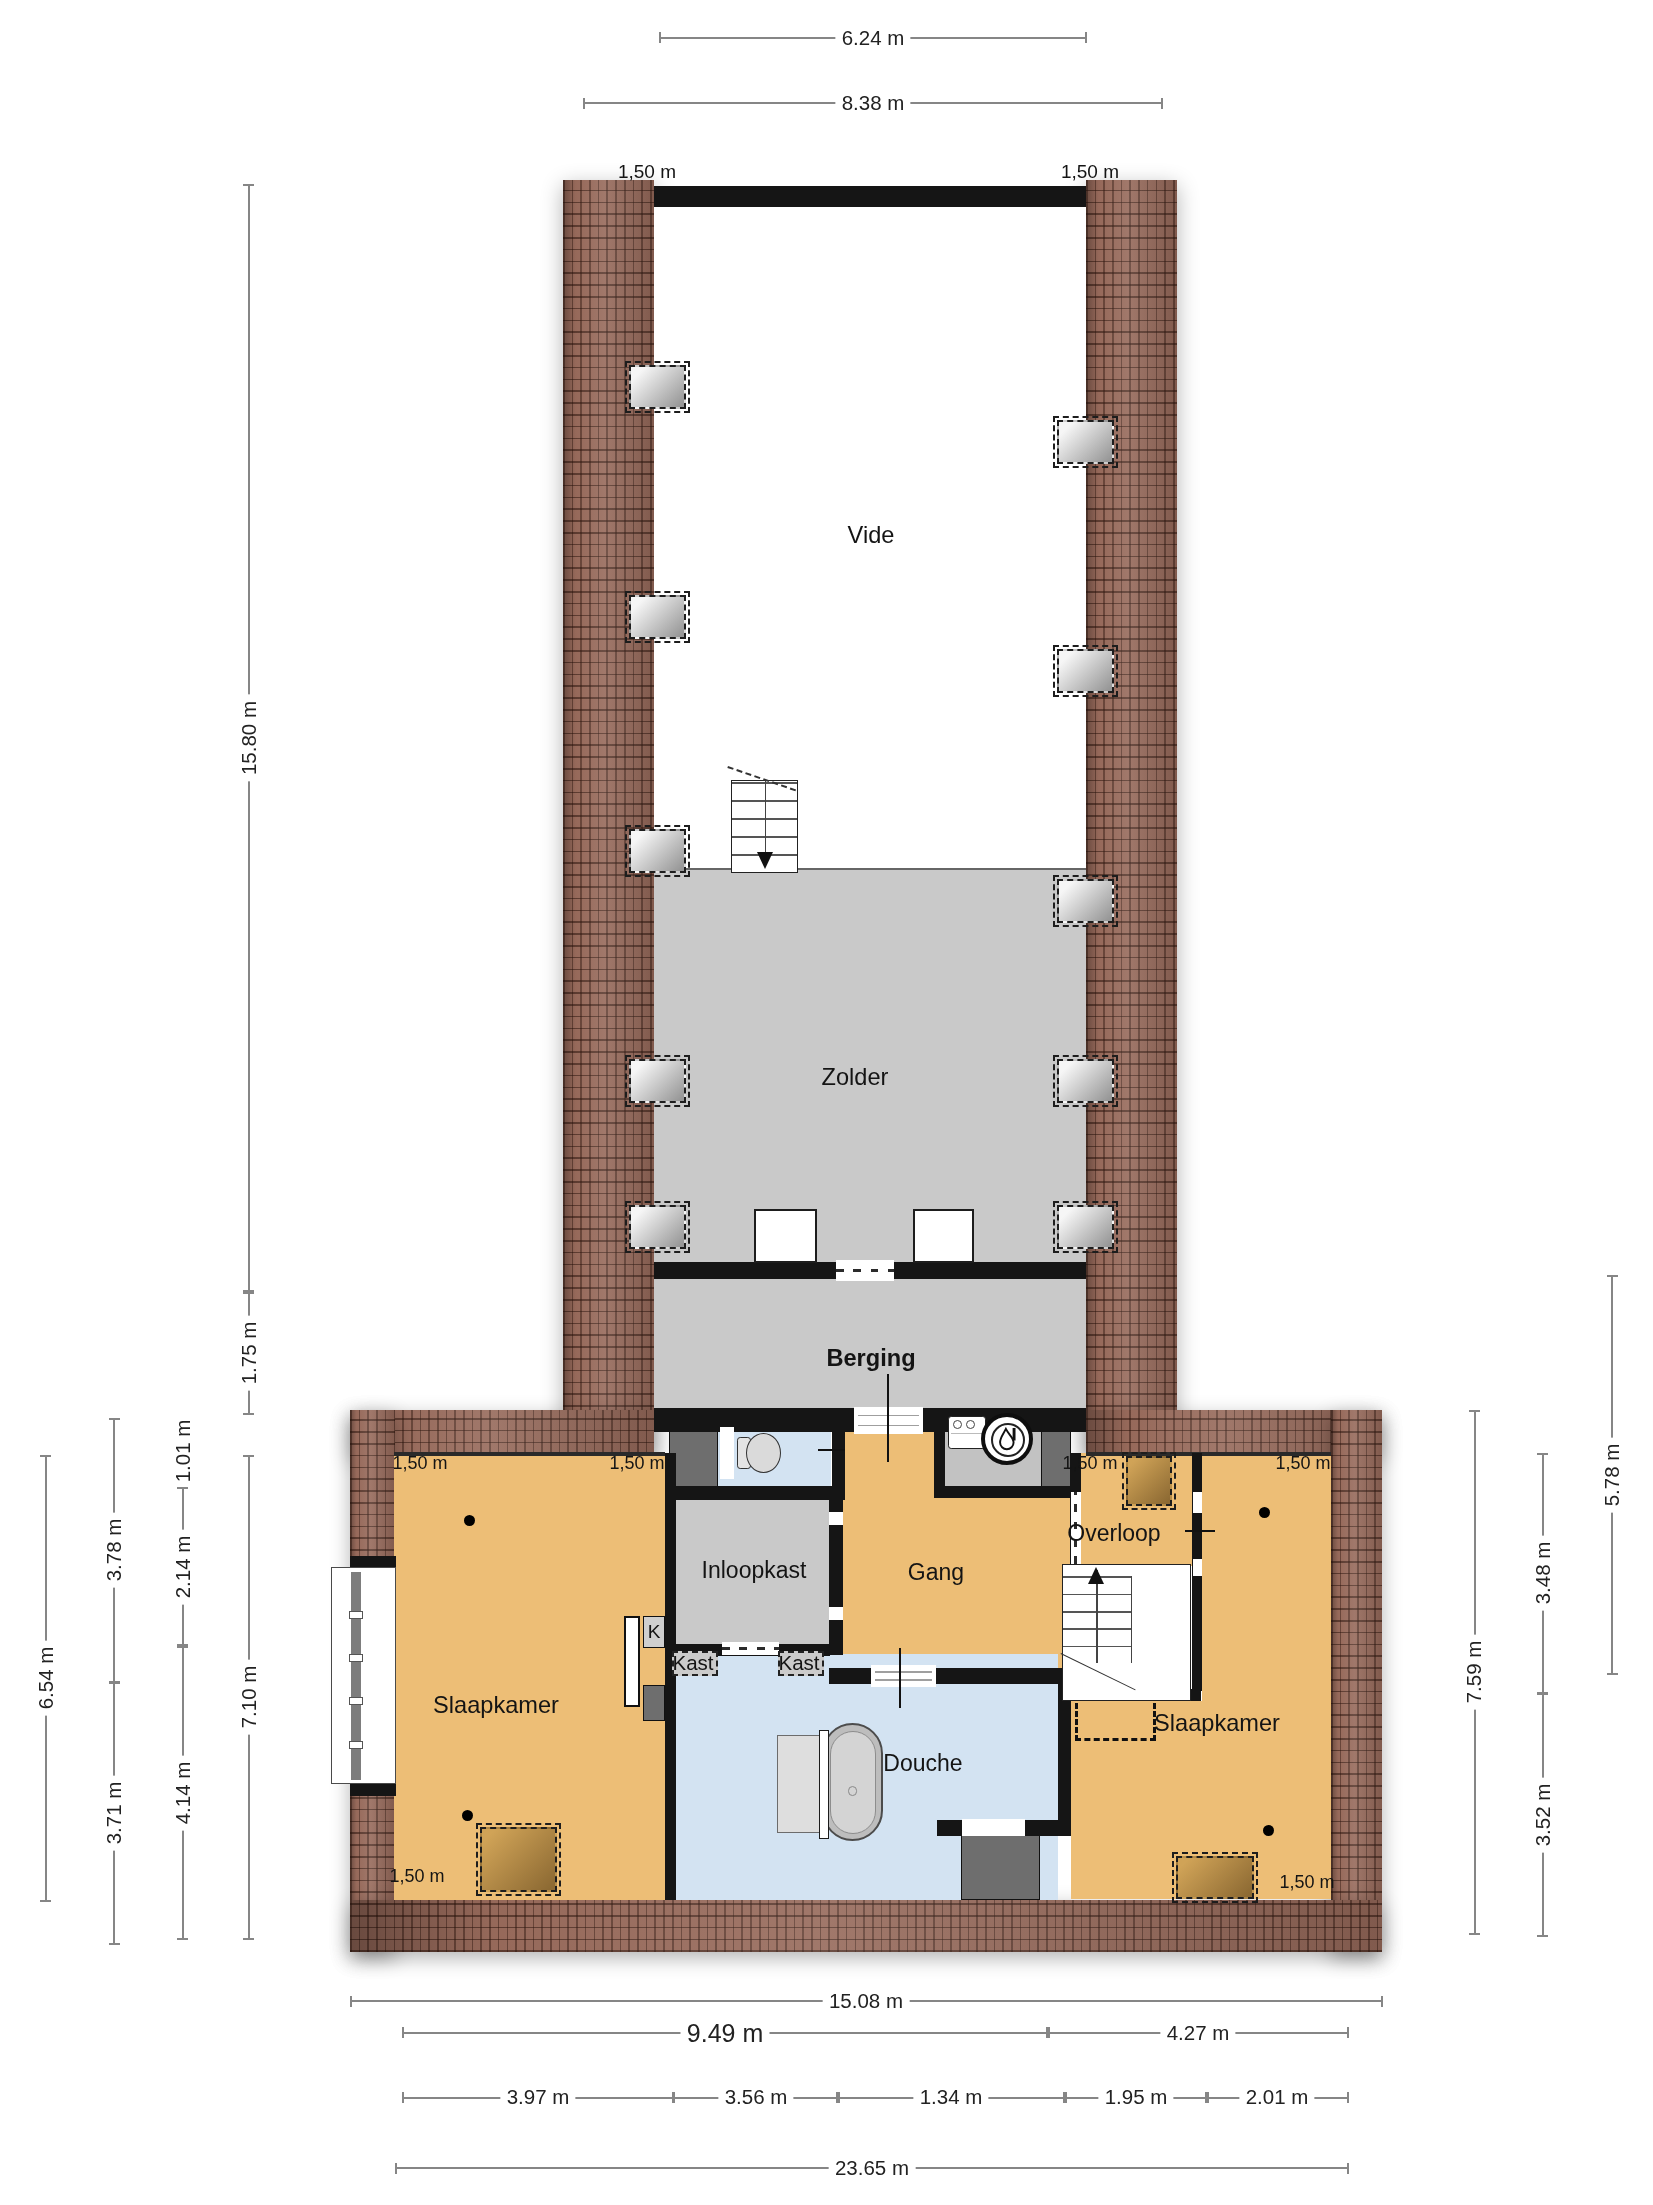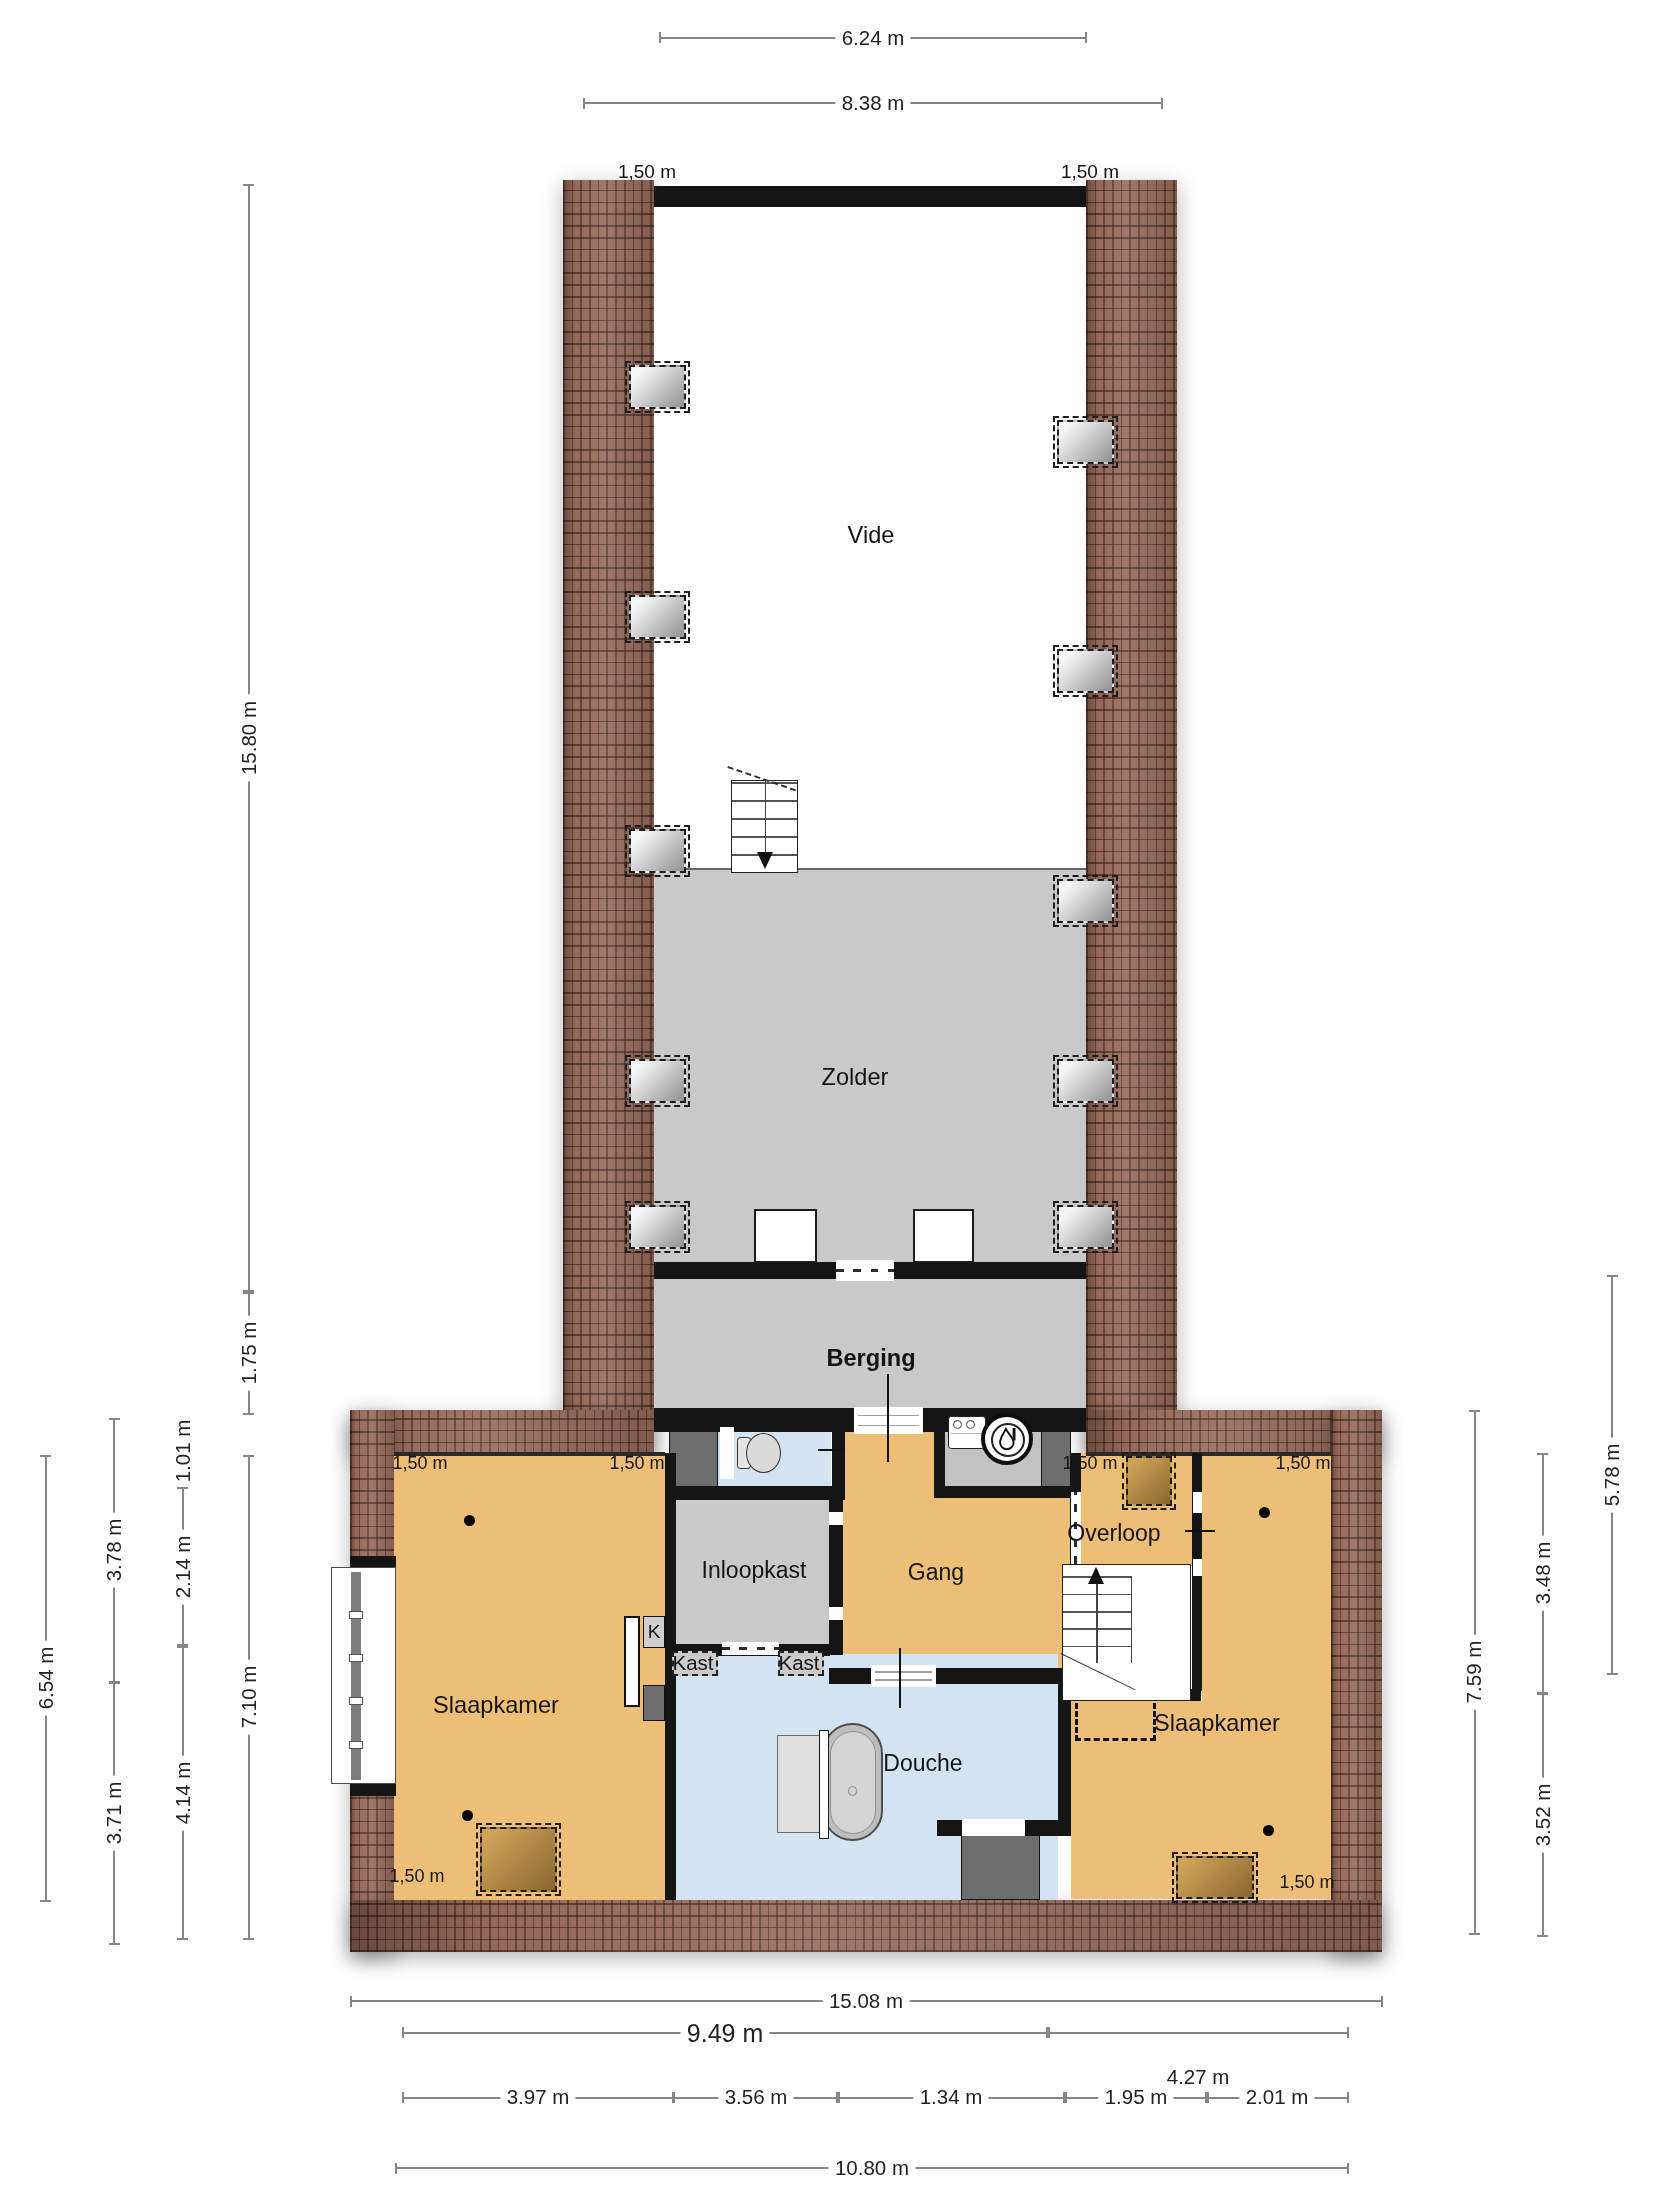--- a/index.html
+++ b/index.html
@@ -337,21 +337,21 @@
       <div class="dim">
         <div class="line" style="left: 402px; top: 2032px; width: 646px; height: 1.6px;"></div>
         <div class="tick" style="left: 402px; top: 2027px; width: 1.6px; height: 11px;"></div>
         <div class="tick" style="left: 1046px; top: 2027px; width: 1.6px; height: 11px;"></div>
         <span class="dlabel" style="font-size: 25px; left: 725px; top: 2033px;">9.49 m</span>
       </div>
       <div class="dim">
         <div class="line" style="left: 1048px; top: 2032px; width: 301px; height: 1.6px;"></div>
         <div class="tick" style="left: 1048px; top: 2027px; width: 1.6px; height: 11px;"></div>
         <div class="tick" style="left: 1347px; top: 2027px; width: 1.6px; height: 11px;"></div>
-        <span class="dlabel" style="font-size: 20.5px; left: 1198px; top: 2033px; margin-top: 44px;">4.27 m</span>
+        <span class="dlabel" style="font-size: 20.5px; left: 1198px; top: 2033px;">4.27 m</span>
       </div>
       <div class="dim">
         <div class="line" style="left: 402px; top: 2097px; width: 272px; height: 1.6px;"></div>
         <div class="tick" style="left: 402px; top: 2092px; width: 1.6px; height: 11px;"></div>
         <div class="tick" style="left: 672px; top: 2092px; width: 1.6px; height: 11px;"></div>
         <span class="dlabel" style="font-size: 20.5px; left: 538px; top: 2097px;">3.97 m</span>
       </div>
       <div class="dim">
         <div class="line" style="left: 673px; top: 2097px; width: 165px; height: 1.6px;"></div>
         <div class="tick" style="left: 673px; top: 2092px; width: 1.6px; height: 11px;"></div>
@@ -373,17 +373,17 @@
       <div class="dim">
         <div class="line" style="left: 1207px; top: 2097px; width: 142px; height: 1.6px;"></div>
         <div class="tick" style="left: 1207px; top: 2092px; width: 1.6px; height: 11px;"></div>
         <div class="tick" style="left: 1347px; top: 2092px; width: 1.6px; height: 11px;"></div>
         <span class="dlabel" style="font-size: 20.5px; left: 1277px; top: 2097px;">2.01 m</span>
       </div>
       <div class="dim">
         <div class="line" style="left: 395px; top: 2167px; width: 953px; height: 1.6px;"></div>
         <div class="tick" style="left: 395px; top: 2163px; width: 1.6px; height: 11px;"></div>
         <div class="tick" style="left: 1347px; top: 2163px; width: 1.6px; height: 11px;"></div>
-        <span class="dlabel" style="font-size: 20.5px; left: 872px; top: 2168px;">10.80 m</span>
+        <span class="dlabel" style="font-size: 20.5px; left: 872px; top: 2168px;">23.65 m</span>
       </div>
     </div>
 </div>
 
 
 </body></html>

